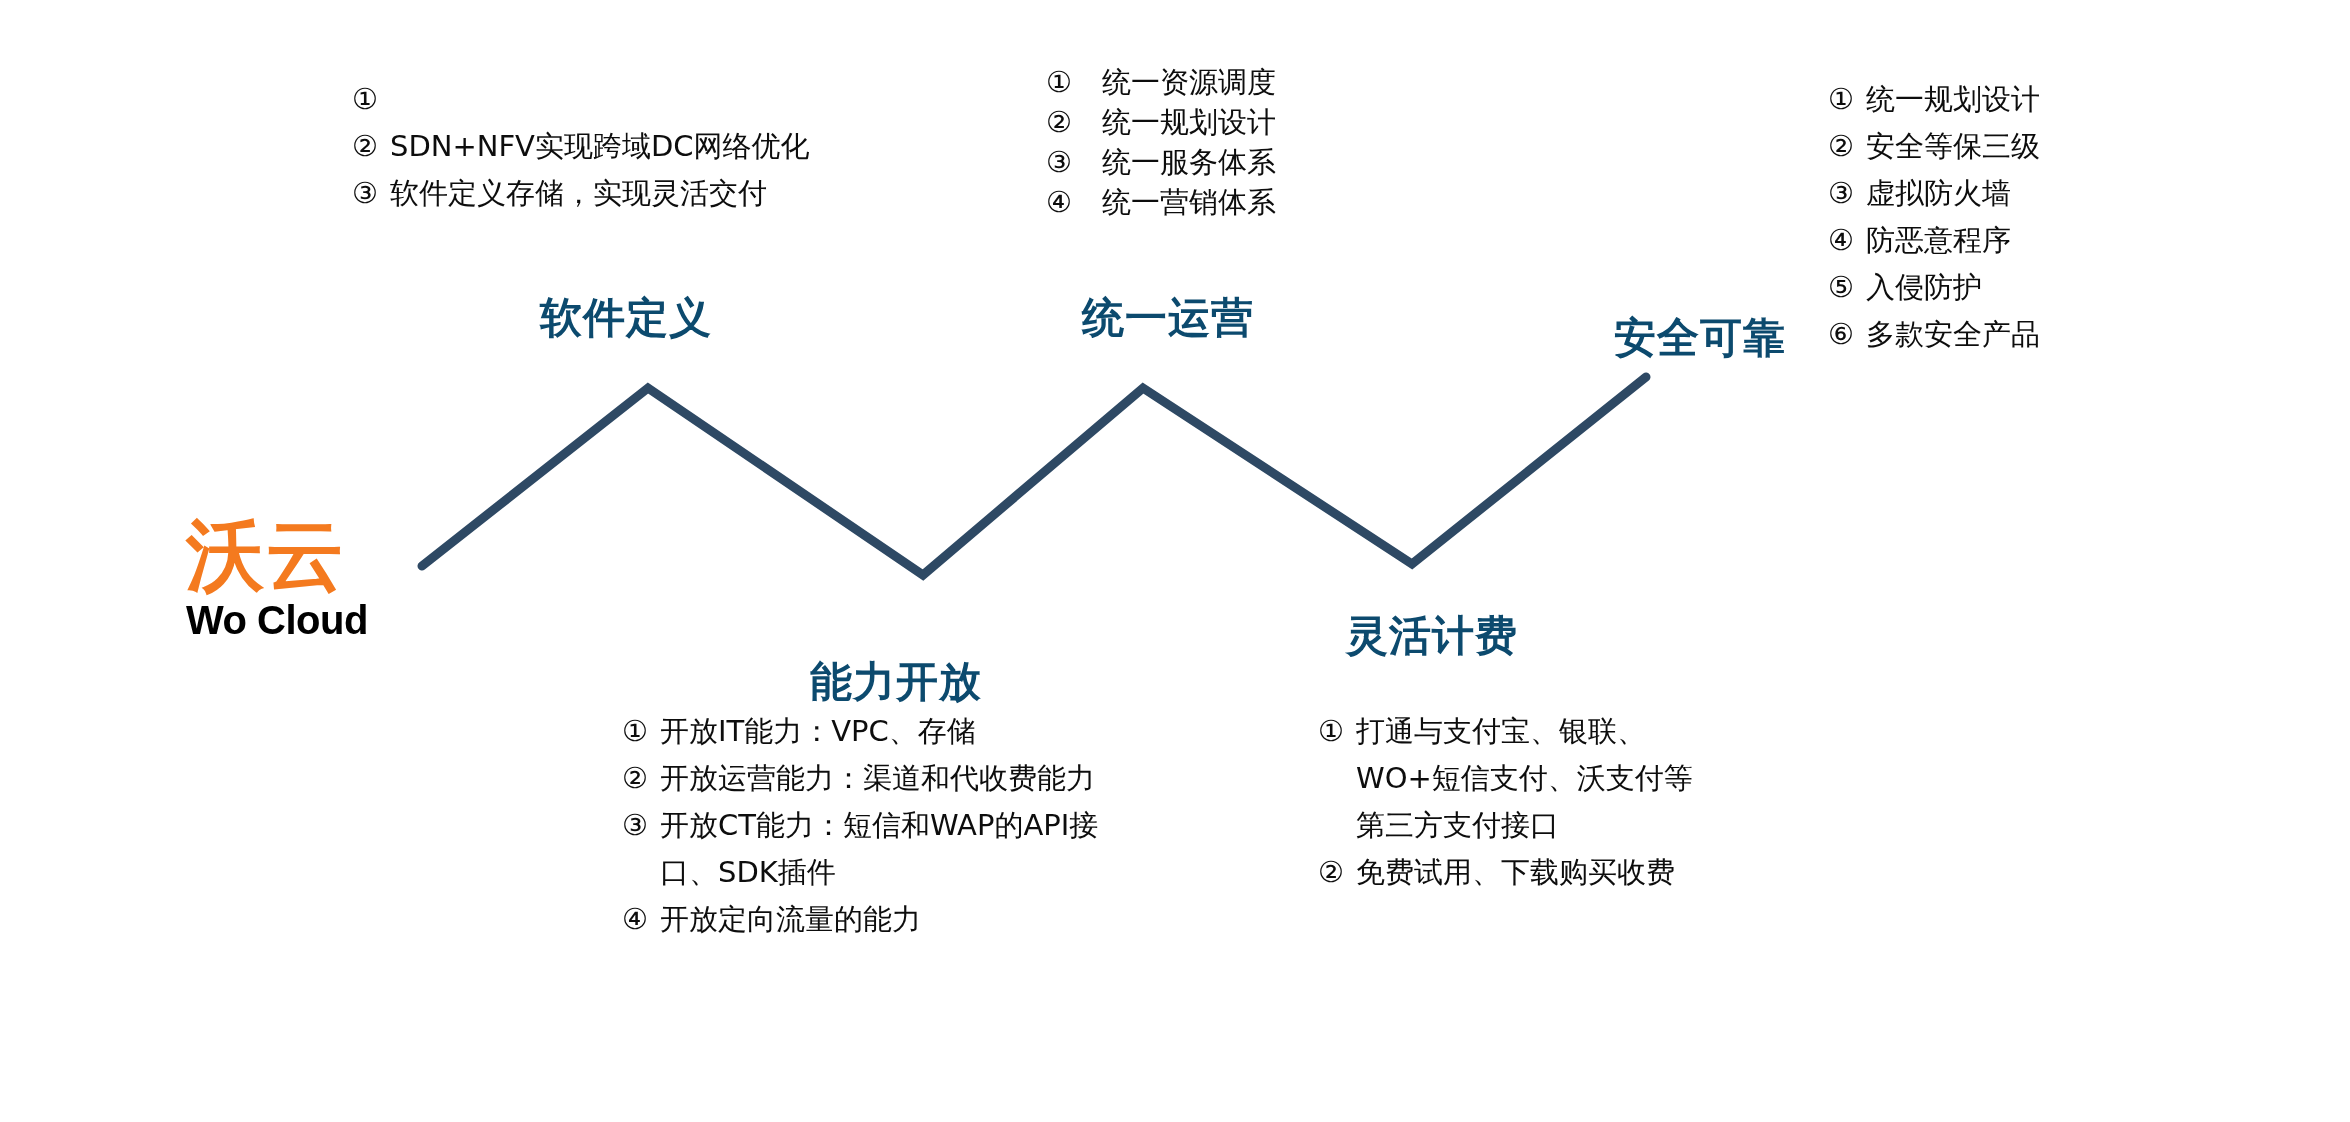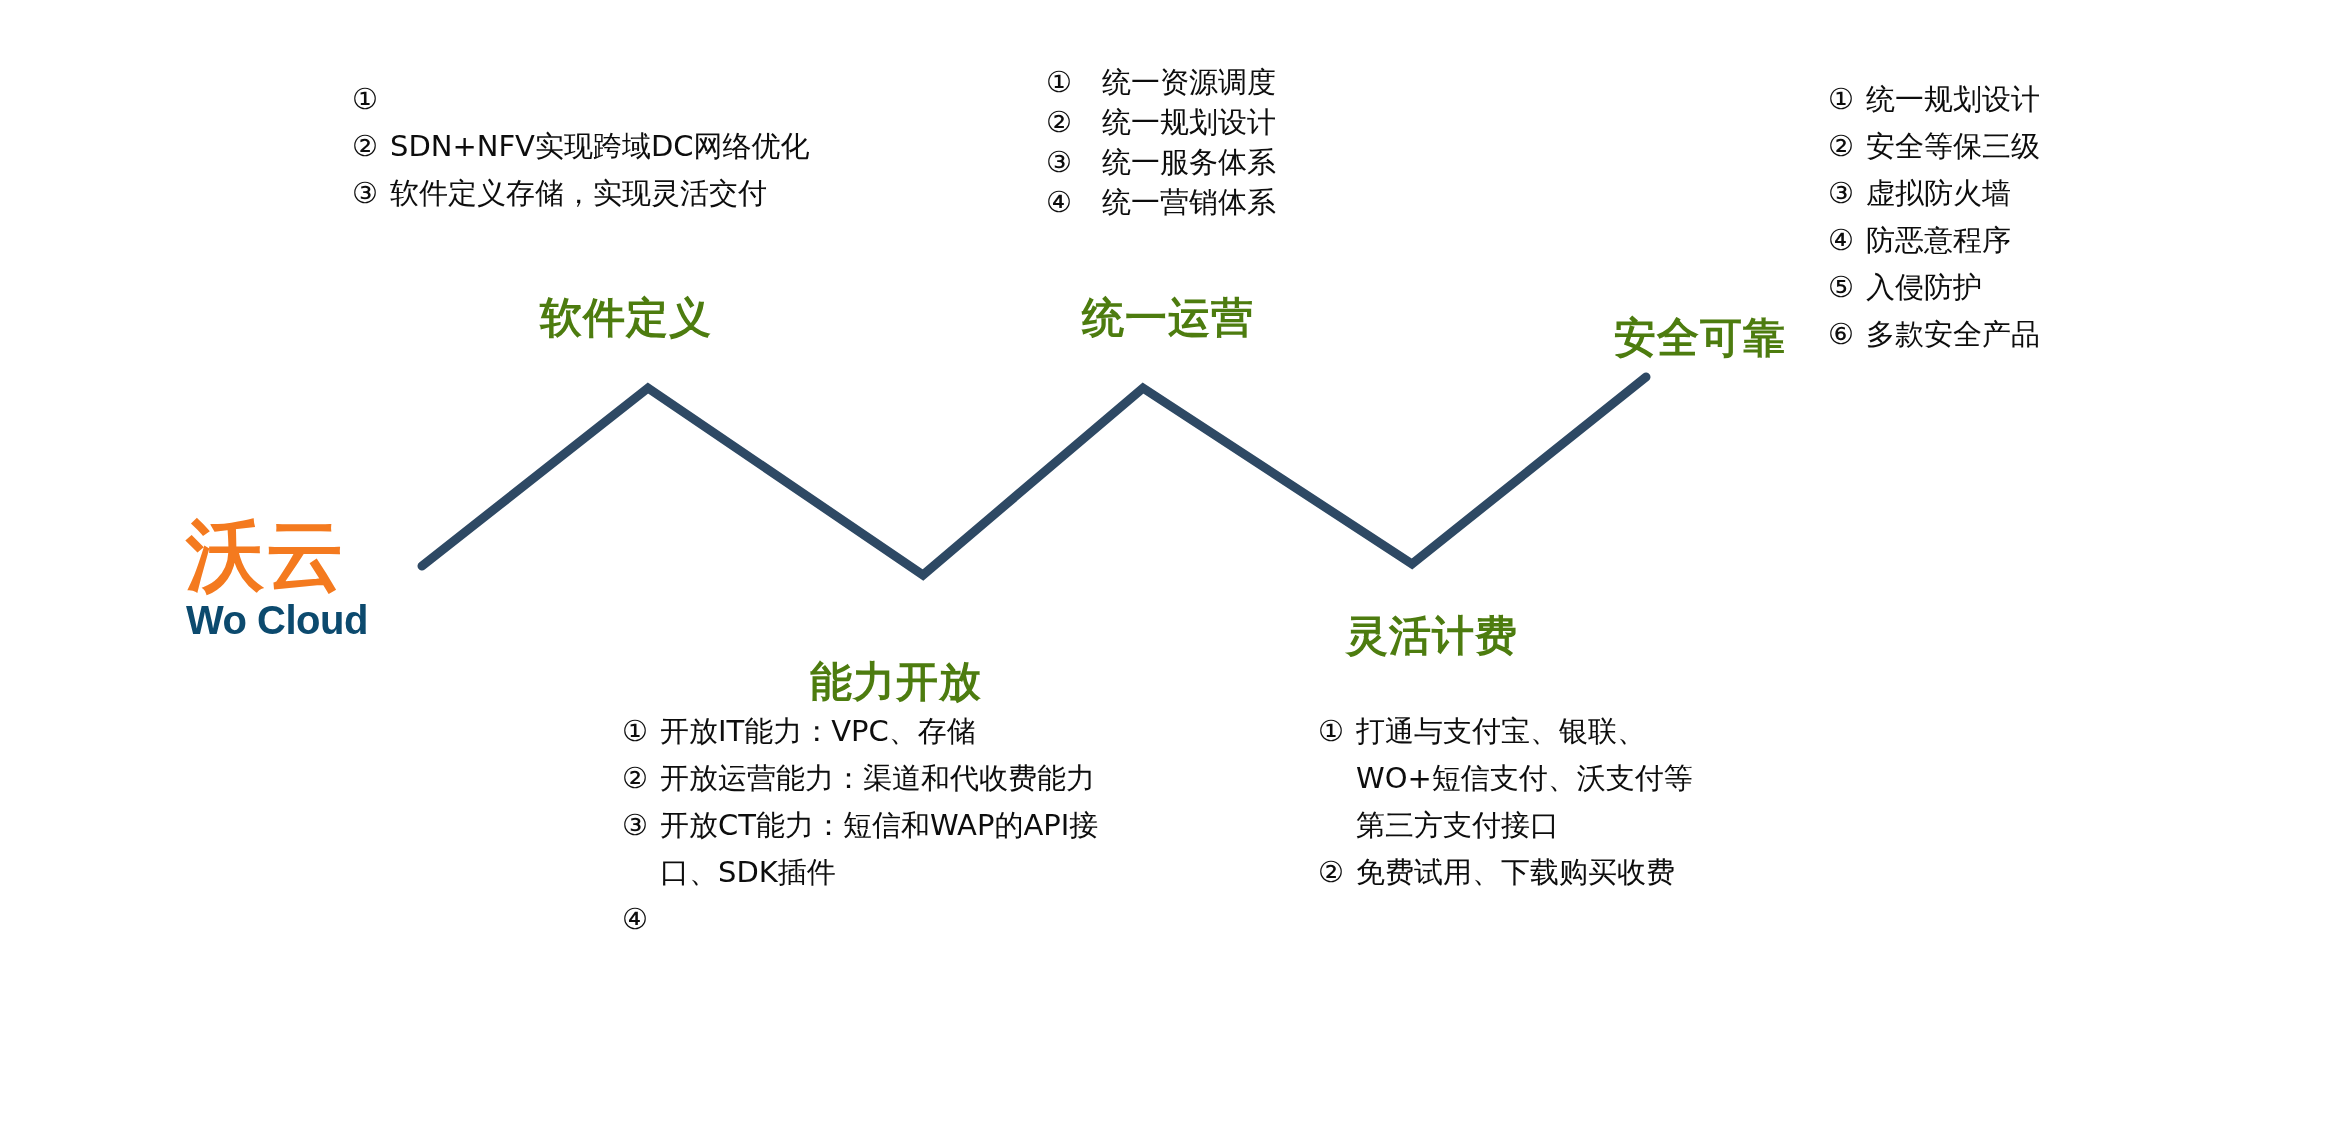--- a/index.html
+++ b/index.html
@@ -57,21 +57,21 @@
     display: block;
     margin-top: 6px;
   }
 
   
   .node-heading {
     position: absolute;
     font-family: "DejaVu Sans", "Liberation Sans", sans-serif;
     font-size: 42px;
     font-weight: 700;
-    color: #4d7c0f;
+    color: #0c4a6e;
     letter-spacing: 1px;
     white-space: nowrap;
   }
 
   
   .bullet-list {
     position: absolute;
     font-family: "DejaVu Sans", "Liberation Sans", sans-serif;
     font-size: 29px;
     font-weight: 400;
@@ -101,21 +101,21 @@
 <body>
 
 <div id="stage">
 
   <svg id="zigzag-svg" viewBox="0 0 2350 1122" preserveAspectRatio="none">
     <polyline id="zigzag-path" fill="none" stroke-linecap="round" stroke-linejoin="miter" points="422,566 648,388 923,575 1143,388 1412,564 1646,377" stroke="#2E4964" stroke-width="9"></polyline>
   </svg>
 
   <div id="logo">
     <span class="logo-cn" style="color: rgb(244, 122, 31);">沃云</span>
-    <span class="logo-en" style="color: #0c4a6e;">Wo Cloud</span>
+    <span class="logo-en" style="color: #000000;">Wo Cloud</span>
   </div>
 
   <div class="node-heading" style="left:540px; top:290px;">软件定义</div>
 
   <div class="node-heading" style="left:810px; top:608px;margin-top:46px;">能力开放</div>
 
   <div class="node-heading" style="left:1082px; top:290px;">统一运营</div>
 
   <div class="node-heading" style="left:1346px; top:608px;">灵活计费</div>
 
@@ -193,20 +193,21 @@
       <div class="row">
         <span class="marker">③</span>
         <span class="txt">开放CT能力：短信和WAP的API接</span>
       </div>
       <div class="row">
         <span class="marker"></span>
         <span class="txt">口、SDK插件</span>
       </div>
       <div class="row">
         <span class="marker">④</span>
+        <span class="txt">开放定向流量的能力</span>
       </div>
     </div>
 
   <div class="bullet-list gap-sm loose" id="list-flexible-billing" style="left:1318px; top:708px;">
       <div class="row">
         <span class="marker">①</span>
         <span class="txt">打通与支付宝、银联、</span>
       </div>
       <div class="row">
         <span class="marker"></span>

